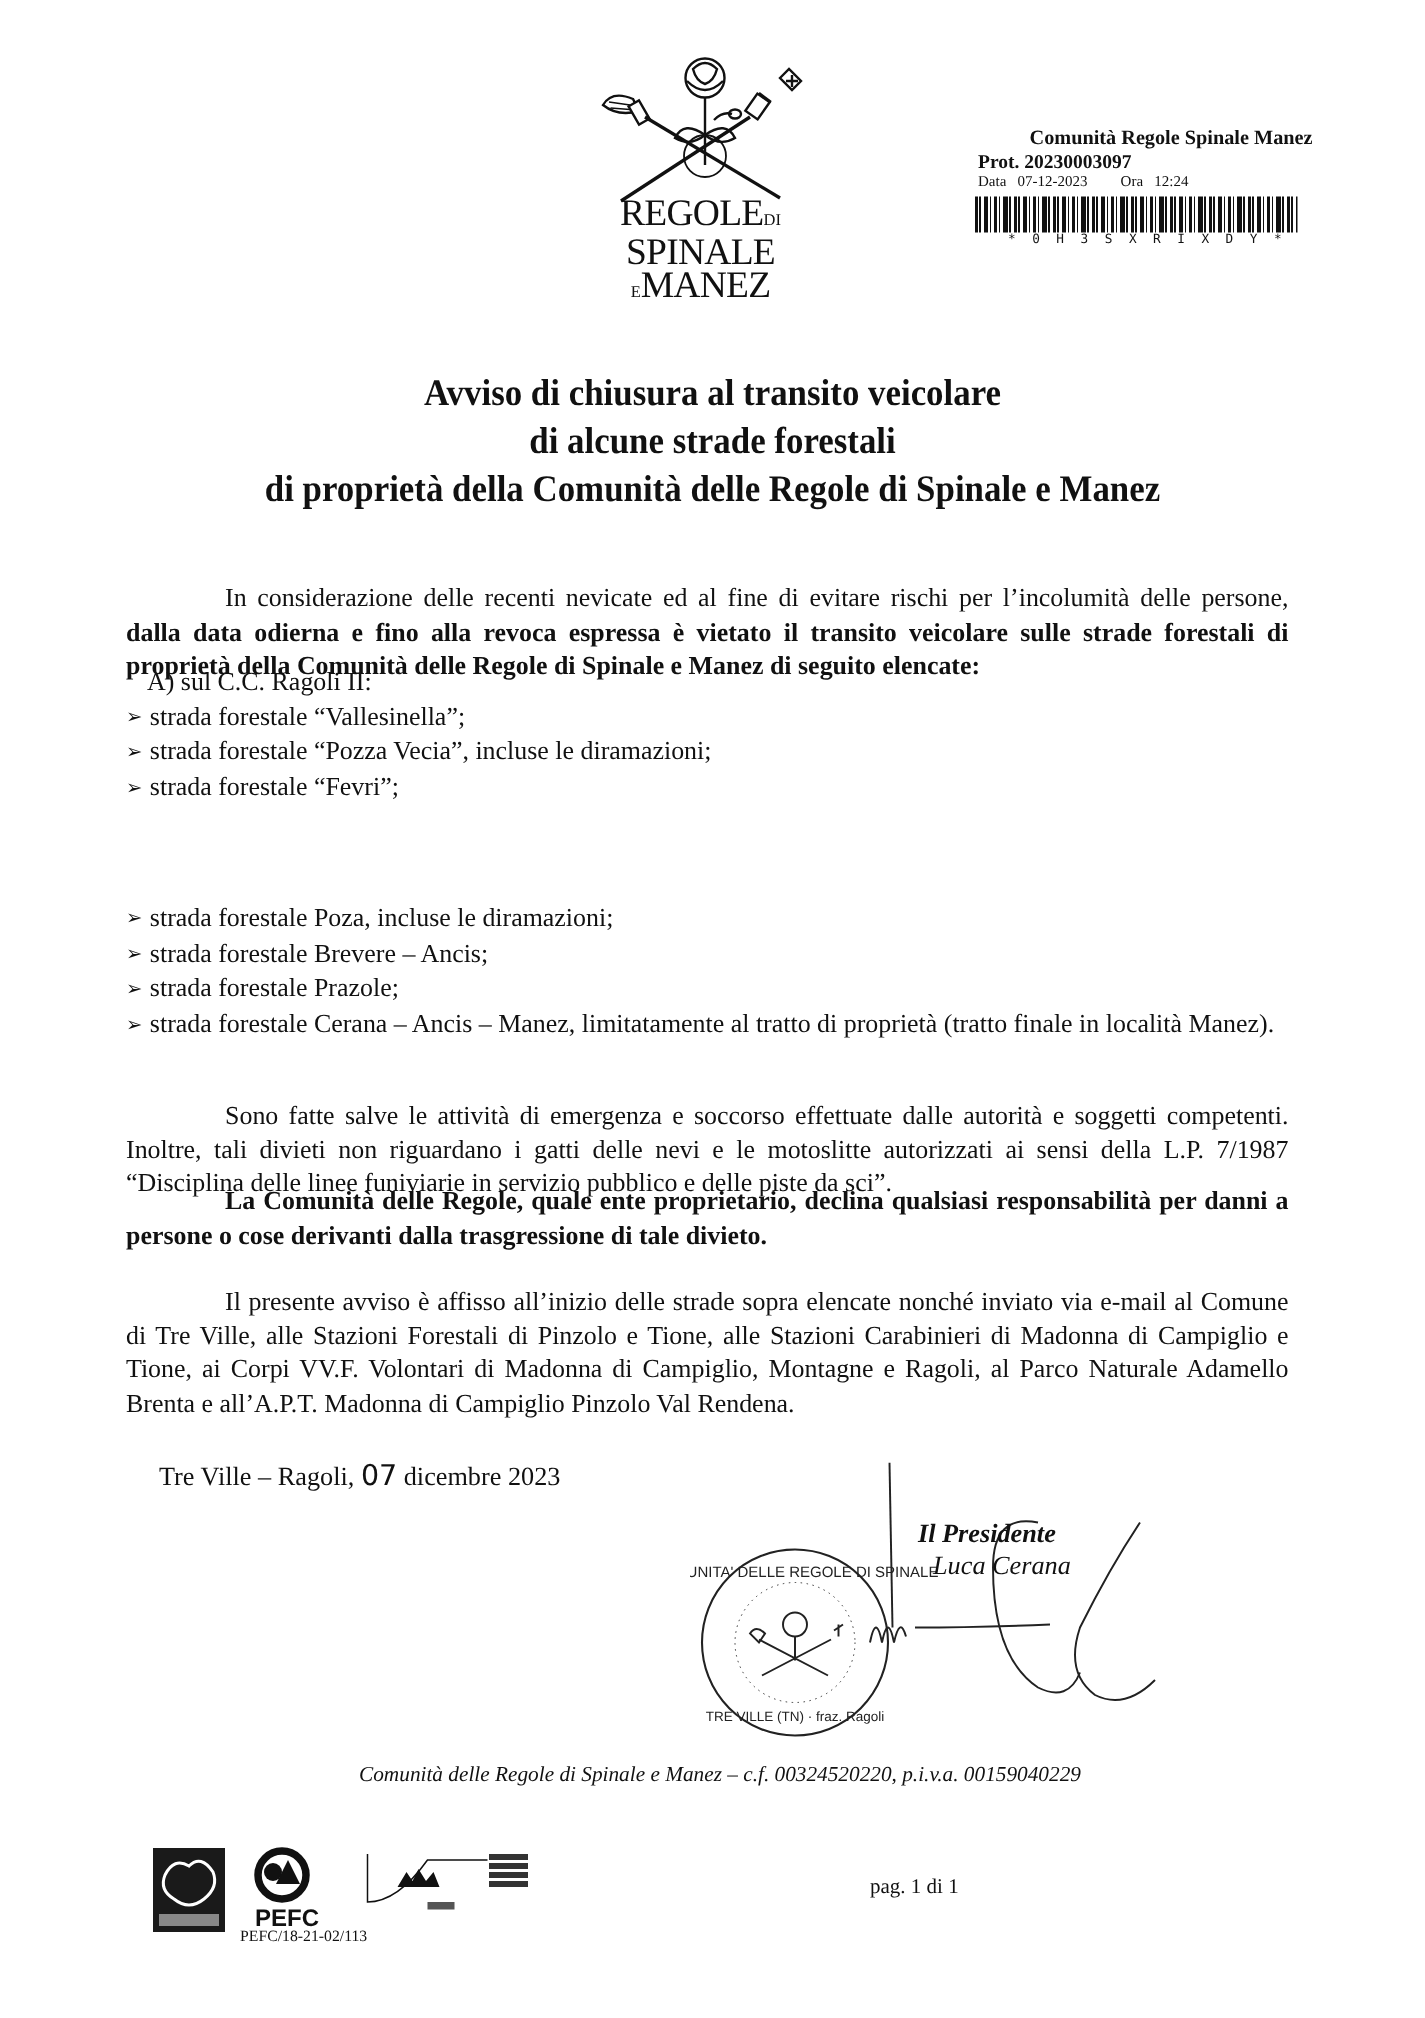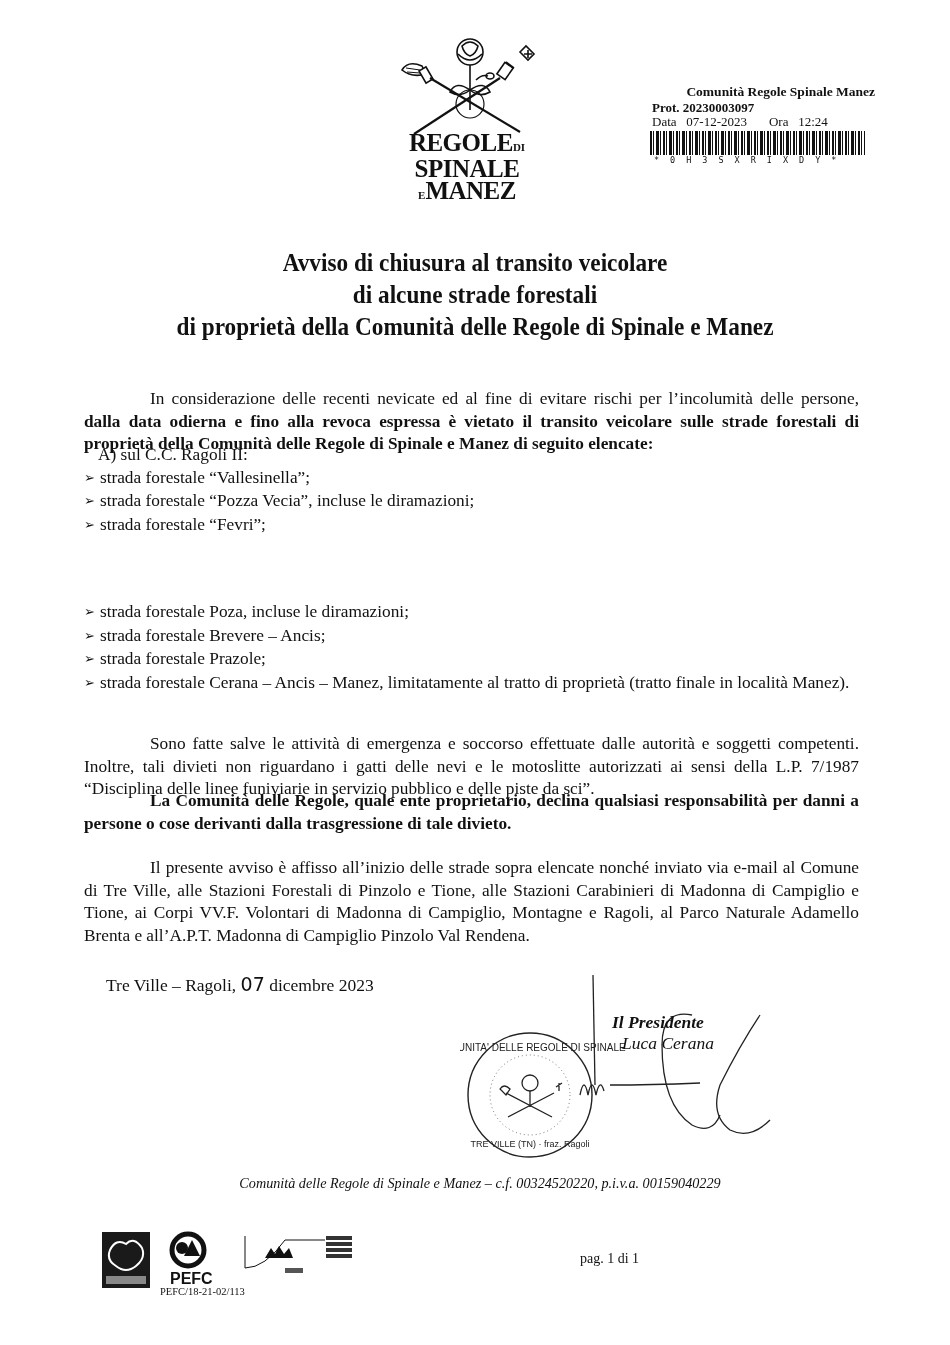--- a/index.html
+++ b/index.html
@@ -4,31 +4,31 @@
 <style>
   html, body { margin: 0; padding: 0; background: #ffffff; }
   body { width: 950px; height: 1345px; position: relative; overflow: hidden;
          font-family: "Liberation Serif", "DejaVu Serif", serif; color: #111; }
   .abs { position: absolute; }
 
   
   #logo { left: 392px; top: 30px; width: 150px; height: 175px; }
   #logo-text { left: 392px; top: 132px; width: 150px; text-align: center;
                font-family: "Liberation Serif", serif; font-size: 25px; line-height: 22px;
-               letter-spacing: -0.5px; color: #111; font-weight: bold; }
+               letter-spacing: -0.5px; color: #111; }
   #logo-text .small { font-size: 11px; letter-spacing: 0; }
 
   
   #prot { left: 640px; top: 84px; width: 235px; }
   #prot .org { font-weight: bold; font-size: 13.5px; line-height: 16px; white-space: nowrap; text-align: right; }
   #prot .num { font-weight: bold; font-size: 13px; line-height: 15px; padding-left: 12px; }
-  #prot .dt { font-size: 13px; line-height: 14px; display: flex; gap: 22px; padding-left: 12px; }
+  #prot .dt { font-size: 10px; line-height: 14px; display: flex; gap: 22px; padding-left: 12px; }
   #barcode { margin-left: 10px; margin-top: 2px; height: 24px; width: 215px;
              background: repeating-linear-gradient(90deg,#111 0 2px,#fff 2px 3px,#111 3px 4px,#fff 4px 6px,#111 6px 9px,#fff 9px 10px,#111 10px 11px,#fff 11px 13px); }
-  #barcode-text { margin-left: 14px; font-family: "DejaVu Sans Mono", monospace; font-size: 8.5px;
+  #barcode-text { margin-left: 32px; font-family: "DejaVu Sans Mono", monospace; font-size: 8.5px;
                   letter-spacing: 11px; line-height: 11px; white-space: nowrap; }
 
   
   #title { left: 80px; top: 247px; width: 790px; text-align: center;
            font-family: "Liberation Serif", serif; font-weight: bold; font-size: 25px; line-height: 32px;
            transform: scaleX(0.93); transform-origin: center top; }
 
   
   .body { left: 84px; width: 775px; font-size: 17.3px; line-height: 22.5px; text-align: justify;
           font-family: "Liberation Serif", serif; }

